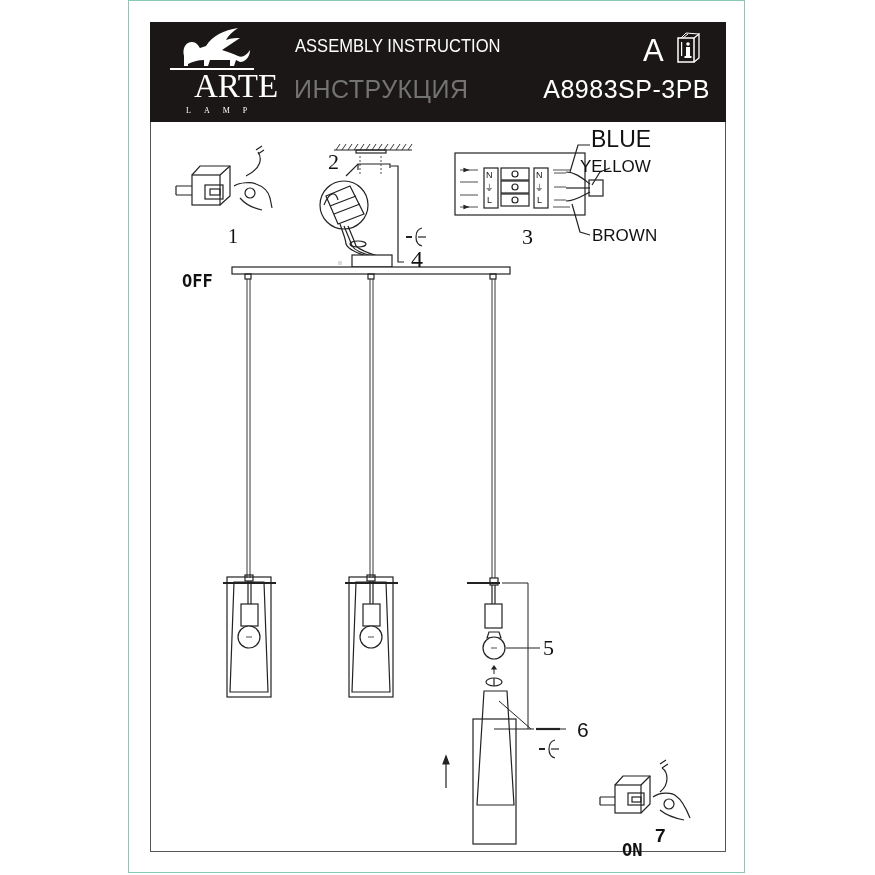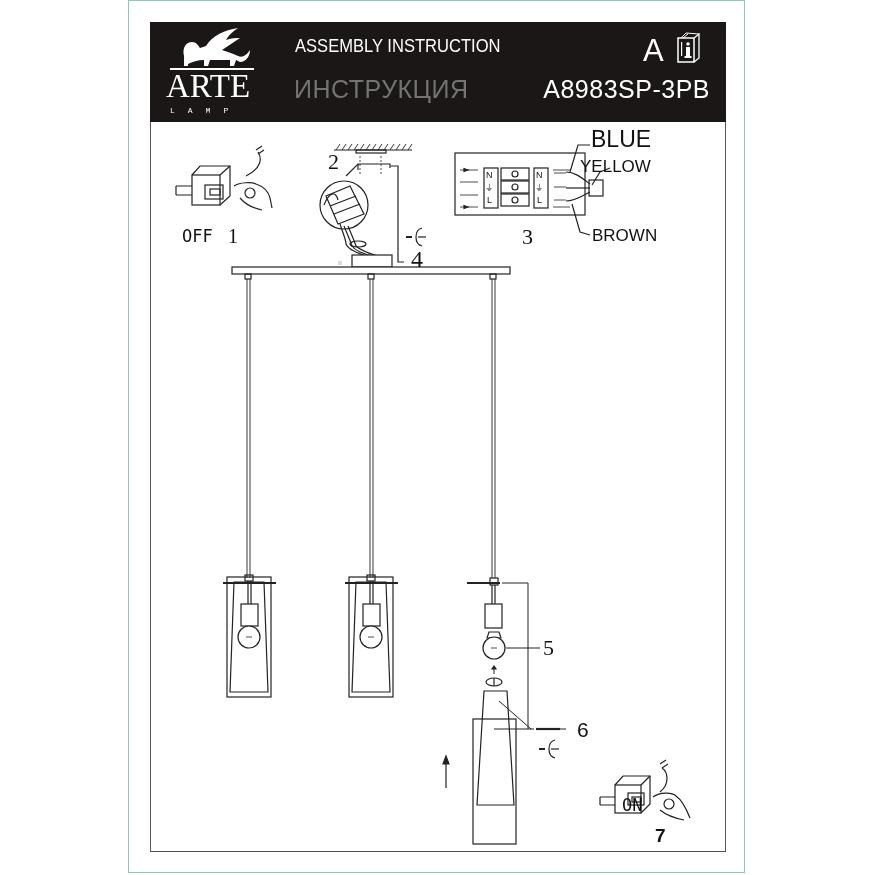--- a/index.html
+++ b/index.html
@@ -1,31 +1,31 @@
 <!DOCTYPE html>
 <html><head>
   <meta charset="utf-8">
   <style>
     html, body { margin: 0; padding: 0; background: #ffffff; }
     body { width: 875px; height: 875px; position: relative; overflow: hidden; font-family: "Liberation Sans", sans-serif; }
     .outer-frame { position: absolute; left: 128px; top: 0px; width: 617px; height: 873px; border: 1px solid #8cc9b4; border-top: 1px solid #8cc9b4; box-sizing: border-box; background: #fff; }
     .inner-frame { position: absolute; left: 150px; top: 22px; width: 576px; height: 830px; border: 1px solid #555; box-sizing: border-box; background: #fff; }
     .header { position: absolute; left: 150px; top: 22px; width: 576px; height: 100px; background: #1a1716; color: #fff; }
     .logo { position: absolute; left: 12px; top: 4px; width: 100px; height: 92px; }
-    .logo-word { position: absolute; left: 4px; top: 44px; font-family: "Liberation Serif", serif; font-size: 33px; letter-spacing: 0px; color: #fff; line-height: 1; }
-    .logo-sub { position: absolute; left: 8px; top: 80px; font-family: Liberation Mono, monospace; font-size: 8px; letter-spacing: 13px; color: #fff; }
+    .logo-word { position: absolute; left: 32px; top: 44px; font-family: "Liberation Serif", serif; font-size: 33px; letter-spacing: 0px; color: #fff; line-height: 1; }
+    .logo-sub { position: absolute; left: 24px; top: 80px; font-family: Liberation Serif, serif; font-size: 8px; letter-spacing: 13px; color: #fff; }
     .title-en { position: absolute; left: 145px; top: 14px; font-size: 18px; letter-spacing: 0px; color: #fff; transform: scaleX(0.92); transform-origin: left; }
     .title-ru { position: absolute; left: 144px; top: 53px; font-size: 25px; color: #737373; letter-spacing: 0.5px; }
     .model { position: absolute; right: 16px; top: 53px; font-size: 25px; color: #fff; letter-spacing: 0.5px; }
     .lang-letter { position: absolute; left: 493px; top: 11px; font-size: 31px; color: #fff; }
     .manual-icon { position: absolute; left: 527px; top: 10px; }
     .diagram { position: absolute; left: 0; top: 0; }
     .label { position: absolute; color: #111; line-height: 1; }
     .lbl-serif { font-family: "Liberation Serif", serif; }
-    .lbl-mono { font-family: "DejaVu Sans Mono", monospace; font-weight: normal; }
+    .lbl-mono { font-family: "DejaVu Sans Mono", monospace; font-weight: bold; margin-top: 45px; }
   </style>
 </head>
 <body>
 
 <div class="outer-frame"></div>
 <div class="inner-frame"></div>
 
 <div class="header">
   <div class="logo">
     <svg width="100" height="44" viewBox="0 0 100 44" style="position:absolute;left:0;top:0">

